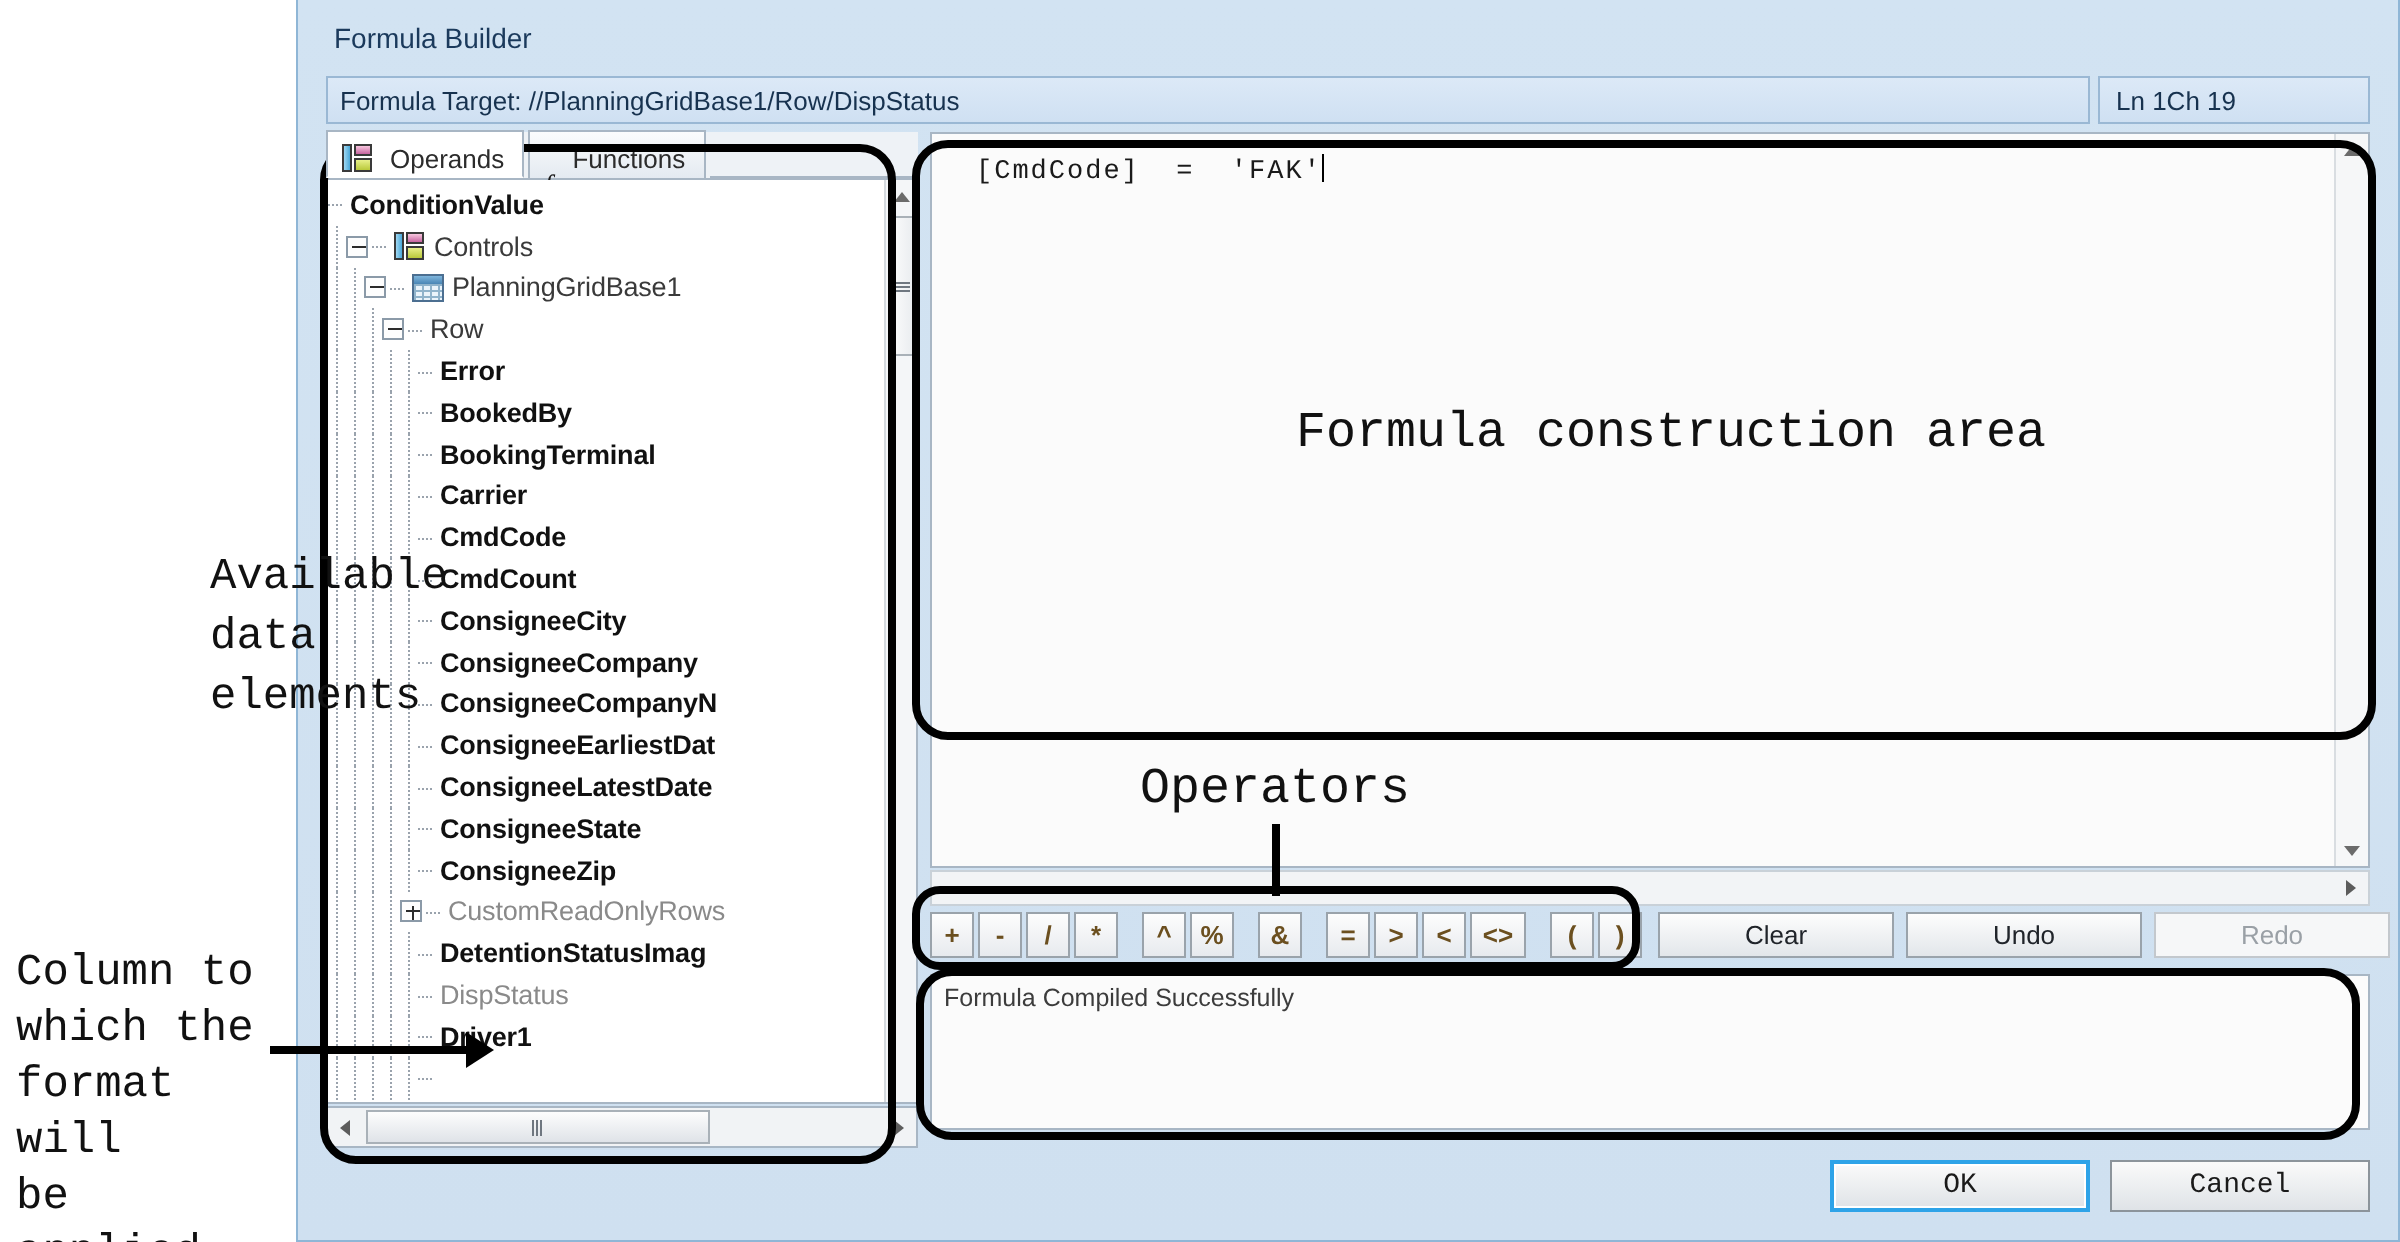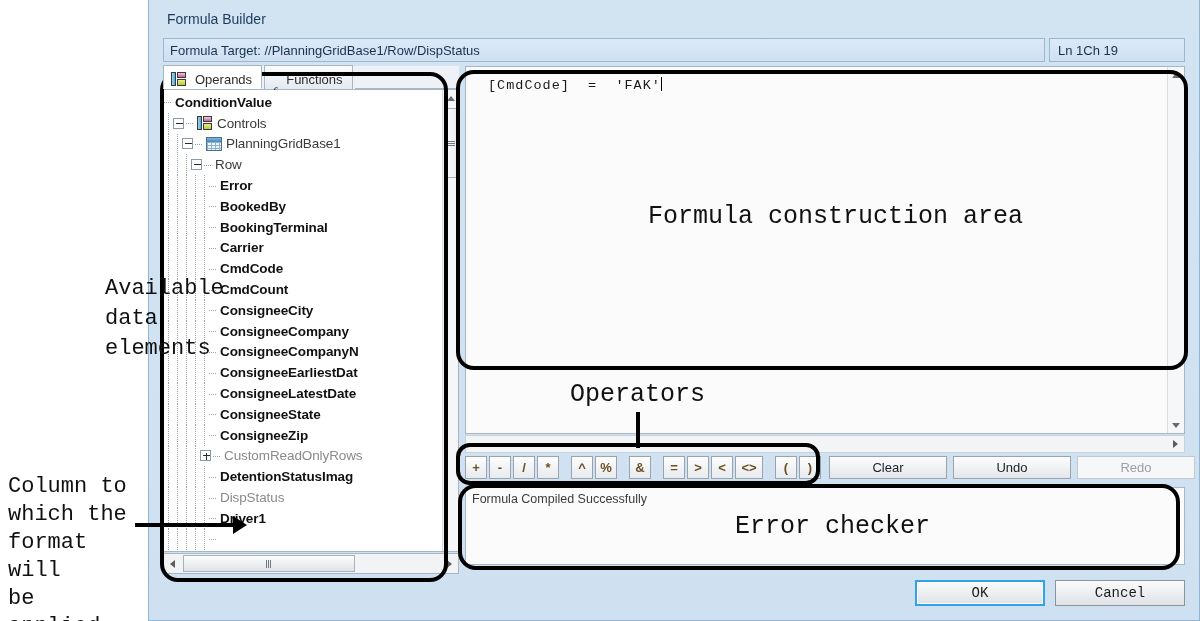--- a/index.html
+++ b/index.html
@@ -541,15 +541,14 @@
 be applied</div>
   </div>
   <div class="line" style="left:135px; top:523px; width:100px; height:4px;"></div>
   <div class="arrow-head" style="left:233px; top:516px;"></div>
 
   <div class="ann" style="left:648px; top:202px; font-size:25px;">Formula construction area</div>
 
   <div class="ann" style="left:570px; top:380px; font-size:25px;">Operators</div>
   <div class="line" style="left:636px; top:412px; width:4px; height:36px;"></div>
 
-  <div class="ann" style="left:735px; top:512px; font-size:25px;">Error checker</div>
 
 </div>
 
 </body></html>

